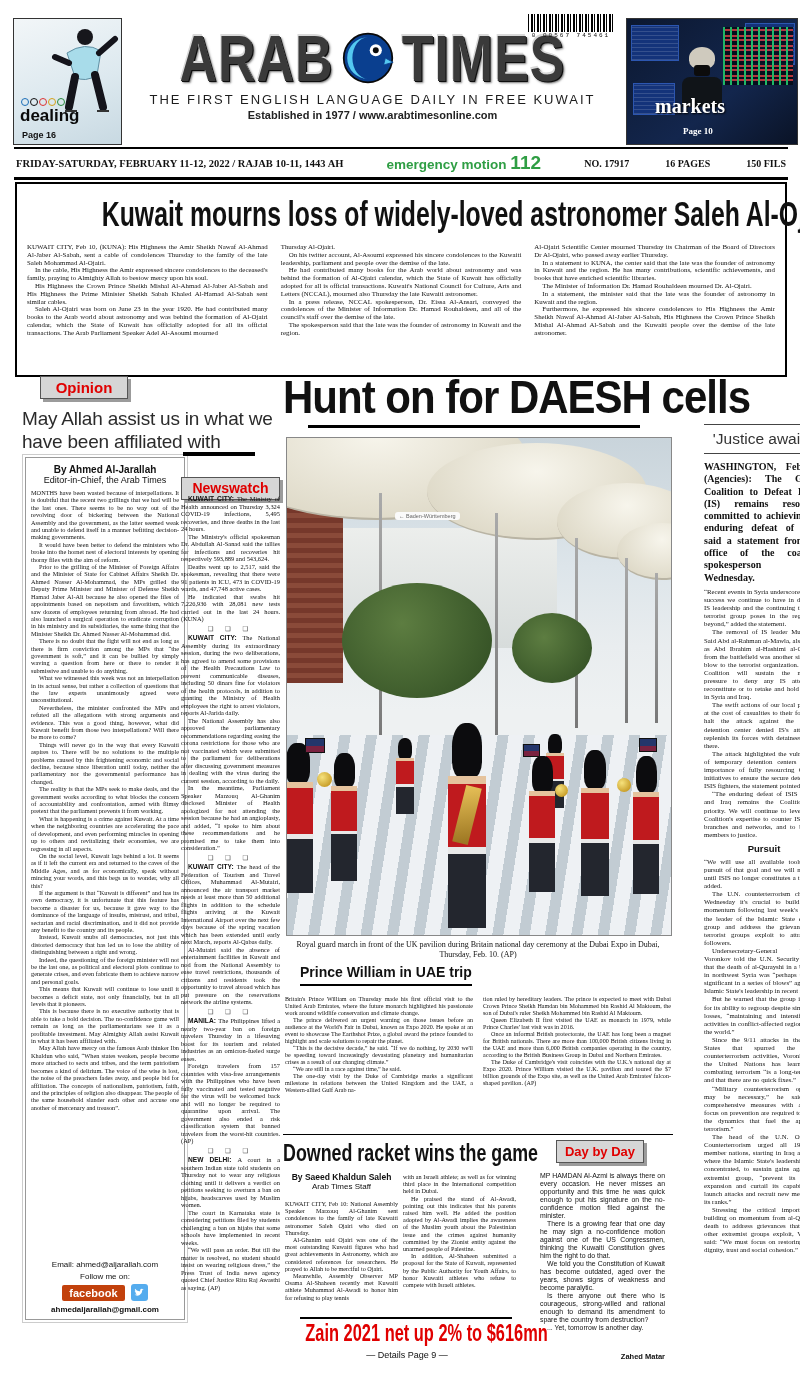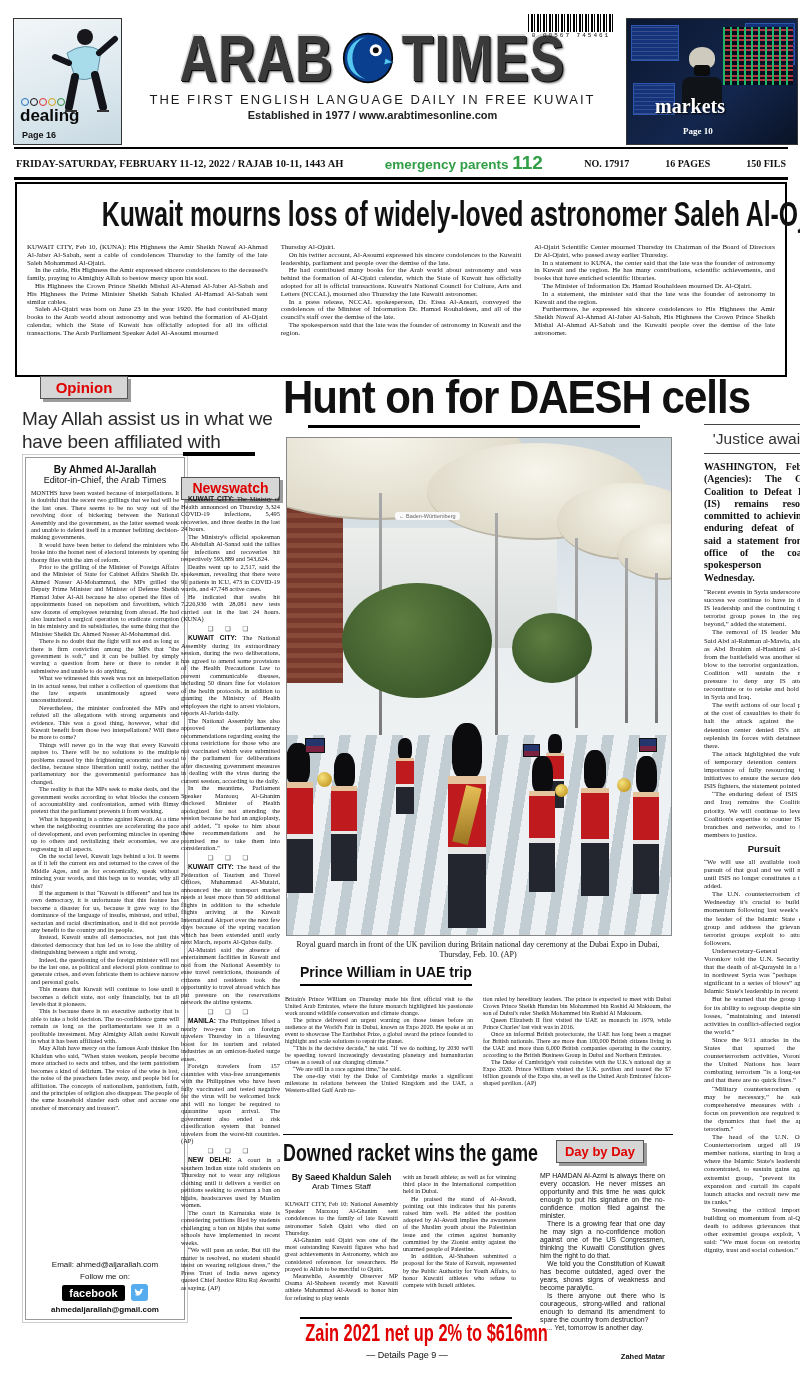--- a/index.html
+++ b/index.html
@@ -55,21 +55,21 @@
   
   .op-head{font-family:"Liberation Sans",sans-serif;font-size:19px;line-height:1.2;color:#2b2b2b;letter-spacing:-.2px;}
   .op-box{border:1px solid #999;outline:1px solid #ccc;outline-offset:2px;padding:6px 5px 5px;
           display:flex;flex-direction:column;}
   .op-by{font-family:"Liberation Sans",sans-serif;font-weight:bold;font-size:10px;text-align:center;}
   .op-role{font-family:"Liberation Sans",sans-serif;font-size:9px;text-align:center;margin-bottom:4px;}
   .op-body{flex:1;overflow:hidden;font-size:6.3px;line-height:7.4px;}
   .op-mail{font-family:"Liberation Sans",sans-serif;font-size:8px;text-align:center;margin-top:4px;}
   .op-follow{font-family:"Liberation Sans",sans-serif;font-size:8px;text-align:center;margin:3px 0;}
   .socrow{display:flex;justify-content:center;align-items:center;gap:6px;}
-  .fb{background:#000000;color:#fff;font-family:"Liberation Sans",sans-serif;font-weight:bold;
+  .fb{background:#c2410c;color:#fff;font-family:"Liberation Sans",sans-serif;font-weight:bold;
       font-size:11px;padding:2px 7px;border-radius:2px;}
   .tw{width:17px;height:17px;background:#55acee;border-radius:3px;display:flex;align-items:center;justify-content:center;}
   
   .nw-rule{background:#000;}
   .nw-body{font-size:6.4px;line-height:7.5px;overflow:hidden;}
   .nw-body p{margin:0;text-indent:7px;text-align:justify;}
   .nw-body p b{font-family:"Liberation Sans",sans-serif;font-size:6.6px;}
   .nw-body p.sep{text-align:center;text-indent:0;letter-spacing:5px;margin:2px 0;color:#444;}
   
   .daeshhead{font-family:"Liberation Sans",sans-serif;font-weight:900;font-size:42px;letter-spacing:-1px;
@@ -175,21 +175,21 @@
     <div class="trader-hair" style="left:62px;top:28px;"></div>
     <div class="trader-mask" style="left:67px;top:46px;"></div>
     <div class="trader-body" style="left:55px;top:58px;"></div>
     <div class="mk-label">markets</div>
     <div class="mk-page">Page 10</div>
   </div>
 
   <div class="abs datebar" style="left:8px;top:147px;width:770px;margin-left:6px;">
     <span class="dateleft">FRIDAY-SATURDAY, FEBRUARY 11-12, 2022 / RAJAB 10-11, 1443 AH</span>
     <span class="emergency">
-      <span>emergency parents</span>
+      <span>emergency motion</span>
       <b>112</b>
     </span>
     <span class="dateright">
       <span>NO. 17917</span>
       <span>16 PAGES</span>
       <span>150 FILS</span>
     </span>
   </div>
 
   <div class="abs leadbox" style="left:15px;top:182px;width:748px;height:182px;">

